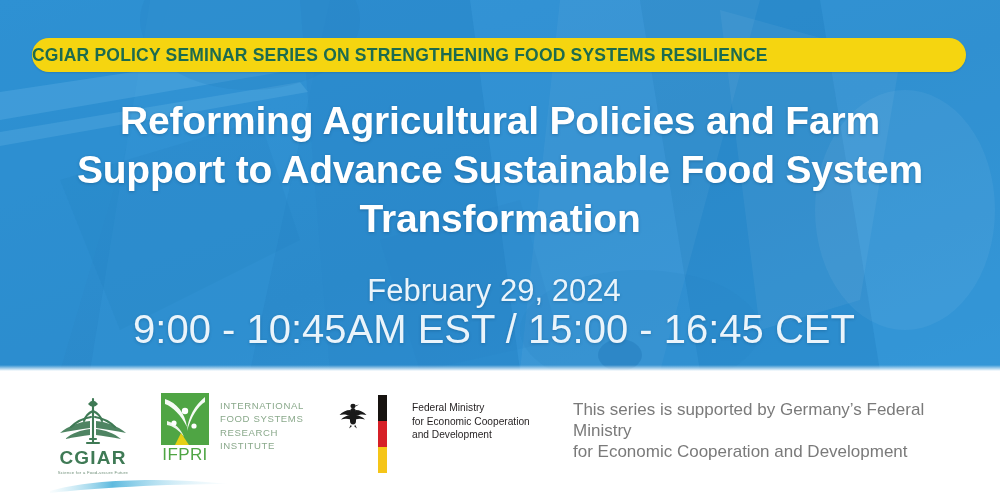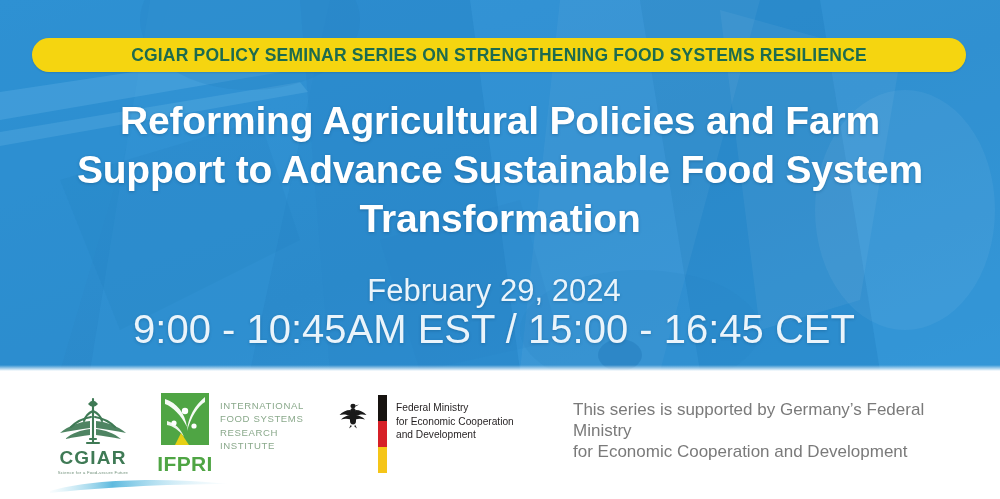--- a/index.html
+++ b/index.html
@@ -33,21 +33,21 @@
   .bgshapes { position:absolute; inset:0; z-index:1; }
   .bgshapes svg { display:block; width:1000px; height:371px; }
 
   
   .banner {
     position:absolute;
     left:32px; top:38px;
     width:934px; height:34px;
     background:#f5d510;
     border-radius:17px;
-    display:flex; align-items:center; justify-content:center;
+    display:flex; align-items:center; justify-content:flex-start;
     z-index:5;
     box-shadow:0 1px 2px rgba(0,0,0,0.12);
   }
   .banner-text {
     font-size:17.5px;
     font-weight:bold;
     letter-spacing:0.2px;
     color:#1d6b4e;
     white-space:nowrap;
     font-family:"Liberation Sans", sans-serif;
@@ -109,22 +109,22 @@
 
   
   .logo-ifpri {
     position:absolute; left:160px; top:22px;
     width:170px; height:84px;
     display:flex; align-items:flex-start;
   }
   .ifpri-left { width:50px; display:flex; flex-direction:column; align-items:center; }
   .ifpri-square { width:48px; height:52px; }
   .ifpri-word {
-    font-size:21px; font-weight:bold; color:#4fa544;
-    letter-spacing:0.4px; line-height:18px; margin-top:10px;
+    font-size:17px; font-weight:normal; color:#4fa544;
+    letter-spacing:0.4px; line-height:18px; margin-top:1px;
   }
   .ifpri-right {
     margin-left:10px; margin-top:6px;
     font-size:9.6px; line-height:13.4px;
     color:#8aa98b; letter-spacing:0.6px;
   }
   .ifpri-right span { display:block; }
 
   
   .logo-bmz {
@@ -136,21 +136,21 @@
     width:9px; height:78px; margin-left:10px;
     background:linear-gradient(to bottom,
       #16120f 0%, #16120f 33.33%,
       #d62027 33.33%, #d62027 66.66%,
       #f5c518 66.66%, #f5c518 100%);
   }
   .bmz-text {
     margin-left:9px; margin-top:6px;
     font-size:10.2px; line-height:13.6px; color:#231f20;
   }
-  .bmz-text span { display:block; }
+  .bmz-text span { display:block;margin-left:16px; }
 
   
   .support-note {
     position:absolute; left:573px; top:28px;
     width:400px;
     font-size:17px; line-height:21px;
     color:#7a7a7a;
   }
   .support-note span { display:block; }
 

